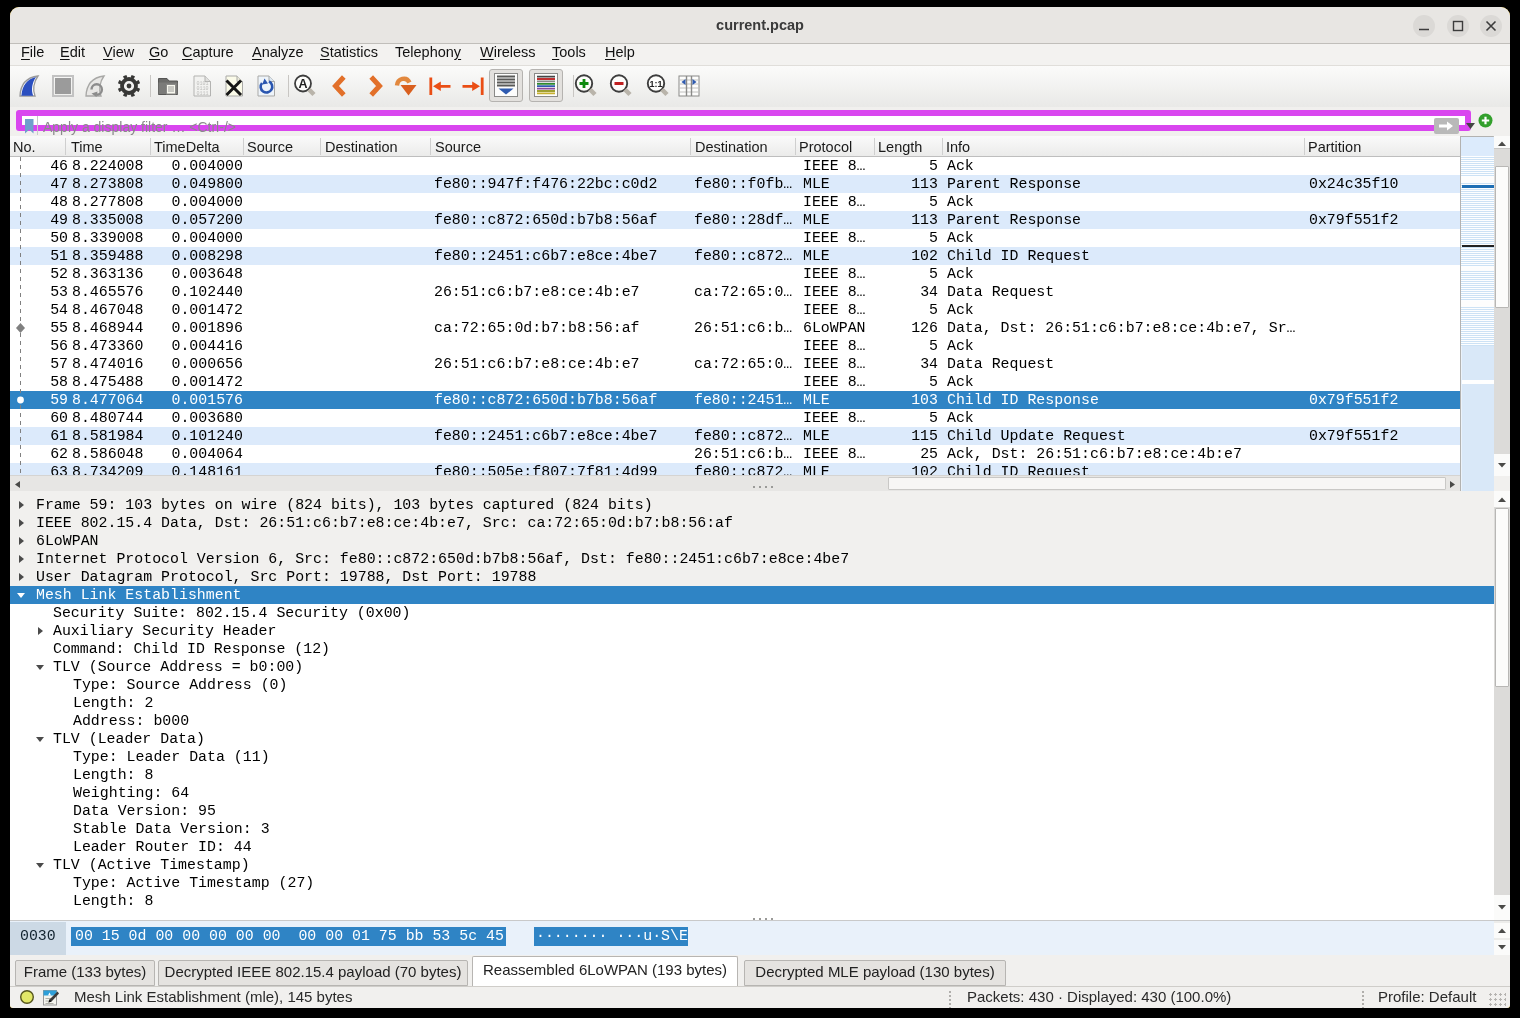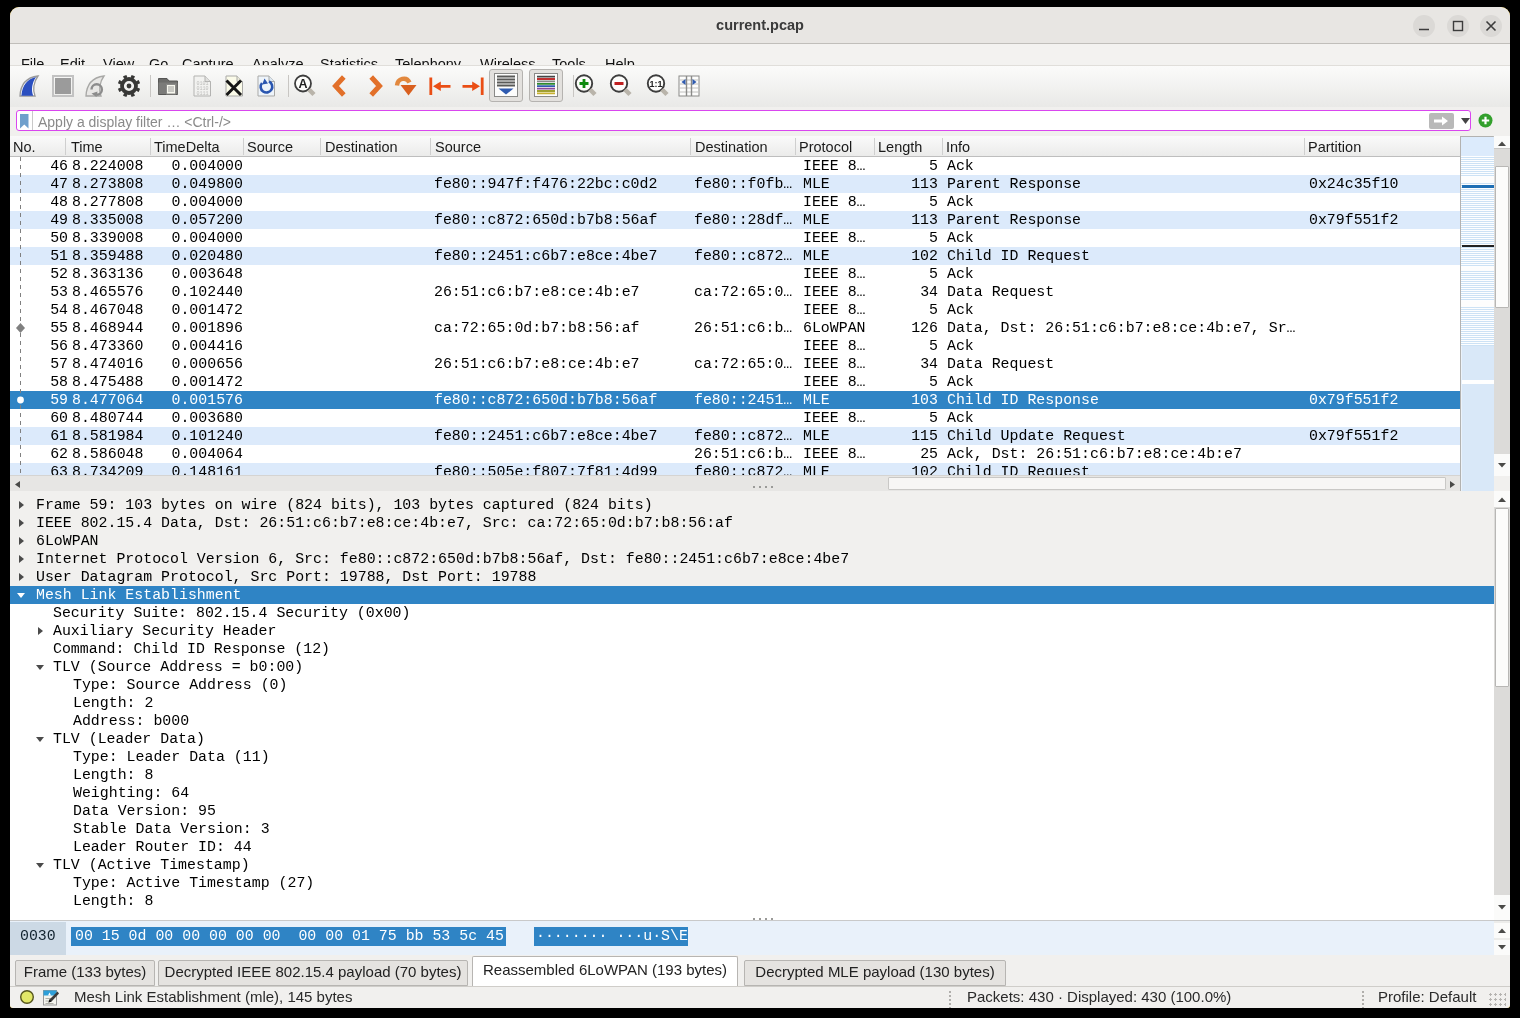--- a/index.html
+++ b/index.html
@@ -2,27 +2,27 @@
 <html><head>
 <meta charset="utf-8">
 <style>
 *{margin:0;padding:0;box-sizing:border-box}
 html,body{width:1520px;height:1018px;background:#000;overflow:hidden}
 #win{position:absolute;left:10px;top:7px;width:1500px;height:1001px;background:#eab308;border-radius:9px 9px 3px 3px;overflow:hidden;font-family:"Liberation Sans",sans-serif}
 #title{position:absolute;left:0;top:0;width:100%;height:37px;background:#e8e6e3;border-bottom:1px solid #c0beba}
 #title .t{position:absolute;left:0;right:0;top:9.5px;text-align:center;font-size:14.5px;font-weight:bold;color:#3b3b3b}
 .wbtn{position:absolute;top:8px;width:22px;height:22px;border-radius:50%;background:#dbd9d6}
 #menu{position:absolute;left:0;top:37px;width:100%;height:21px;background:#f3f2f0;font-size:14.5px;color:#111}
-#menu span{position:absolute;top:12px}
+#menu span{position:absolute;top:0}
 #menu u{text-decoration:underline;text-underline-offset:2px}
 #tools{position:absolute;left:0;top:58px;width:100%;height:42px;background:linear-gradient(#fbfbfa,#e9e9e7);border-top:1px solid #e0deda}
 .tb{position:absolute;top:67px}
 .tsep{position:absolute;top:68px;width:1px;height:22px;background:#c8c6c3}
 #filter{position:absolute;left:0;top:100px;width:100%;height:29px;background:#f1f0ee}
-#fin{position:absolute;left:6px;top:3px;width:1455px;height:21px;background:#fff;border:1px solid #d946ef;border-radius:3px}
+#fin{position:absolute;left:6px;top:3px;width:1455px;height:21px;background:#fff;border:6px solid #d946ef;border-radius:3px}
 #fin .ph{position:absolute;left:21px;top:2.5px;font-size:14px;color:#8a8a8a}
 #phead{position:absolute;left:0;top:129px;width:1484px;height:21px;background:linear-gradient(#fafafa,#ebebea);border-bottom:1px solid #bebebe;font-size:14.5px;color:#1a1a1a}
 #phead span{position:absolute;top:3px}
 #phead i{position:absolute;top:2px;width:1px;height:17px;background:#cfcfcf;font-style:normal}
 #plist{position:absolute;left:0;top:150px;width:1450px;height:318px;background:#fff;overflow:hidden;font-family:"Liberation Mono",monospace;font-size:14.9px;color:#000}
 .r{position:absolute;left:0;width:1450px;height:18px}
 .r span{position:absolute;line-height:18px;white-space:pre}
 .r .c0{right:1392px}.r .c1{left:62px}.r .c2{right:1217px}.r .c3{left:424px}.r .c4{left:684px}.r .c5{left:793px}.r .c6{right:522px}.r .c7{left:937px}.r .c8{left:1299px}
 .blue{background:#dceafb}
 .sel{background:#2f84c5;color:#fff}
@@ -287,21 +287,21 @@
         <span class="c0">50</span>
         <span class="c1">8.339008</span>
         <span class="c2">0.004000</span>
         <span class="c5">IEEE 8…</span>
         <span class="c6">5</span>
         <span class="c7">Ack</span>
       </div>
     <div class="r blue" style="top:90px">
         <span class="c0">51</span>
         <span class="c1">8.359488</span>
-        <span class="c2">0.020480</span>
+        <span class="c2">0.008298</span>
         <span class="c3">fe80::2451:c6b7:e8ce:4be7</span>
         <span class="c4">fe80::c872…</span>
         <span class="c5">MLE</span>
         <span class="c6">102</span>
         <span class="c7">Child ID Request</span>
       </div>
     <div class="r" style="top:108px">
         <span class="c0">52</span>
         <span class="c1">8.363136</span>
         <span class="c2">0.003648</span>

